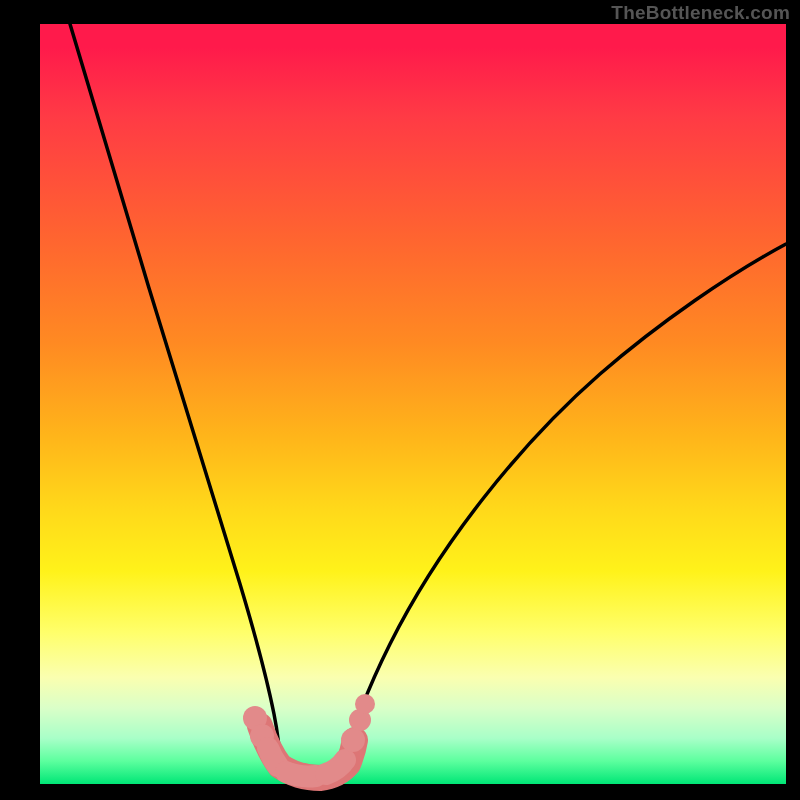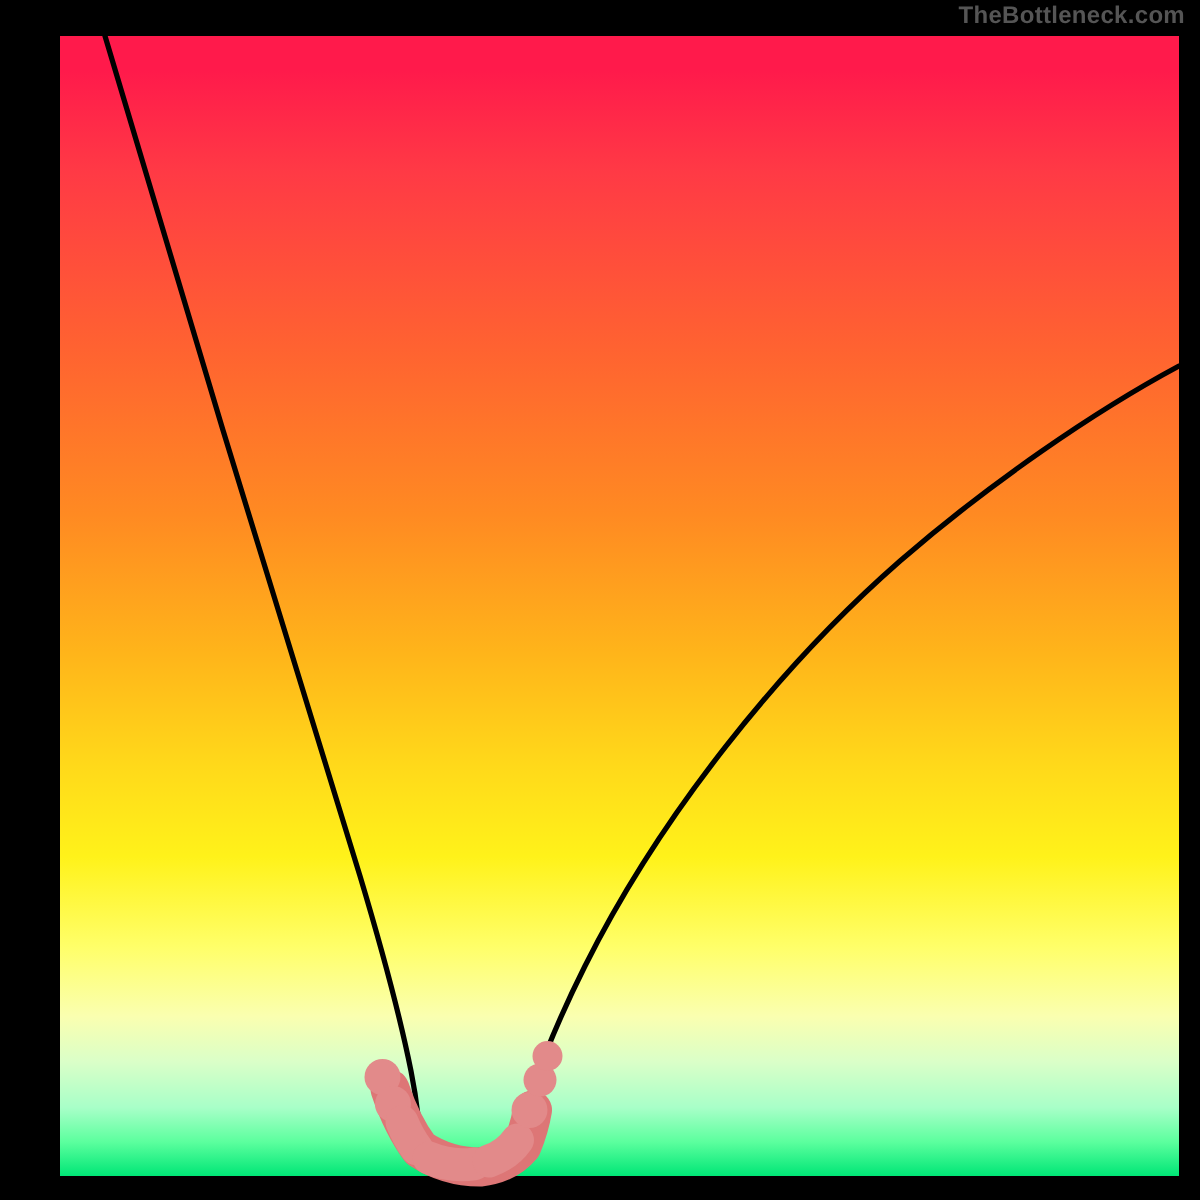--- a/index.html
+++ b/index.html
@@ -32,21 +32,21 @@
       #a8ffc8 94%,
       #5cff9e 97%,
       #00e676 100%
     );
   }
   .attribution {
     position: absolute;
     top: 2px;
     right: 10px;
     color: #555;
-    font-size: 16px;
+    font-size: 19px;
     font-weight: 600;
     letter-spacing: 0.2px;
     font-family: Arial, Helvetica, sans-serif;
   }
   svg.curves {
     position: absolute;
     left: 40px;
     top: 24px;
     width: 746px;
     height: 760px;

